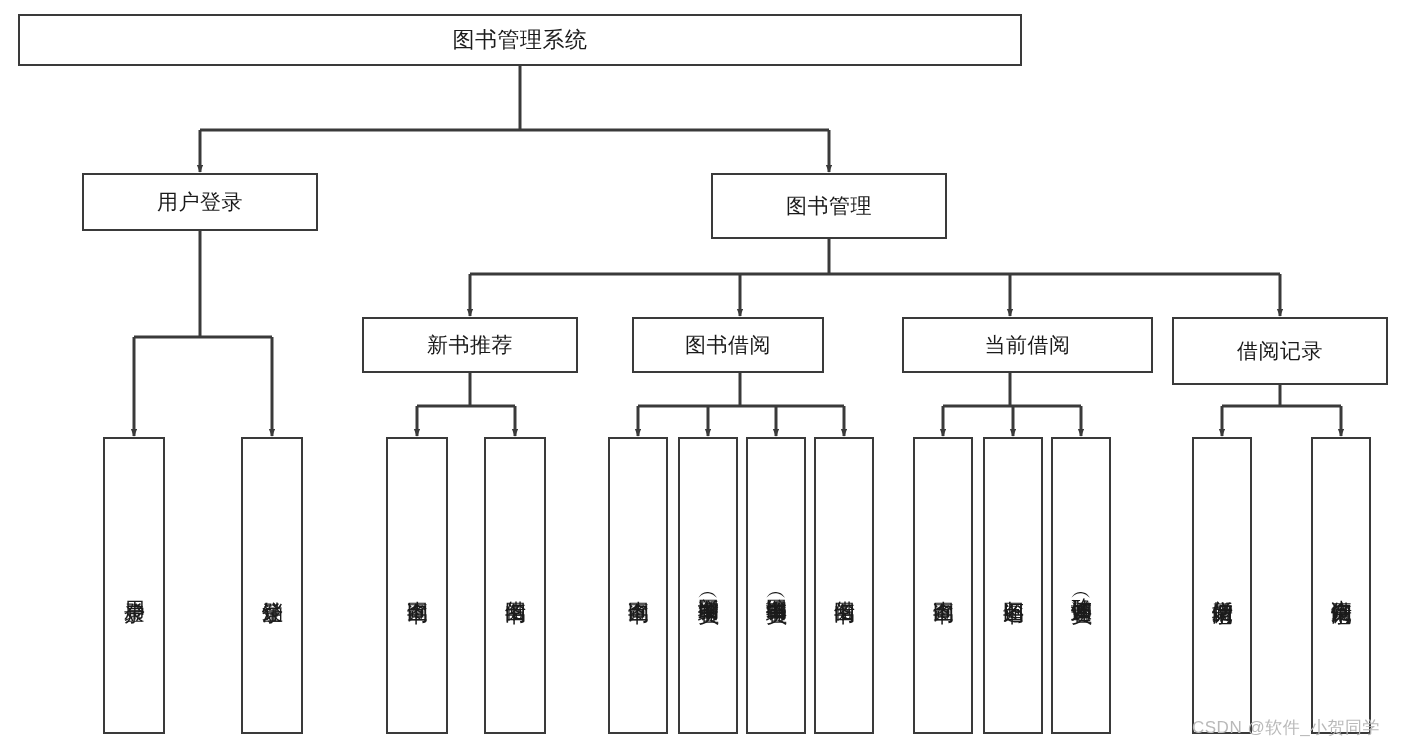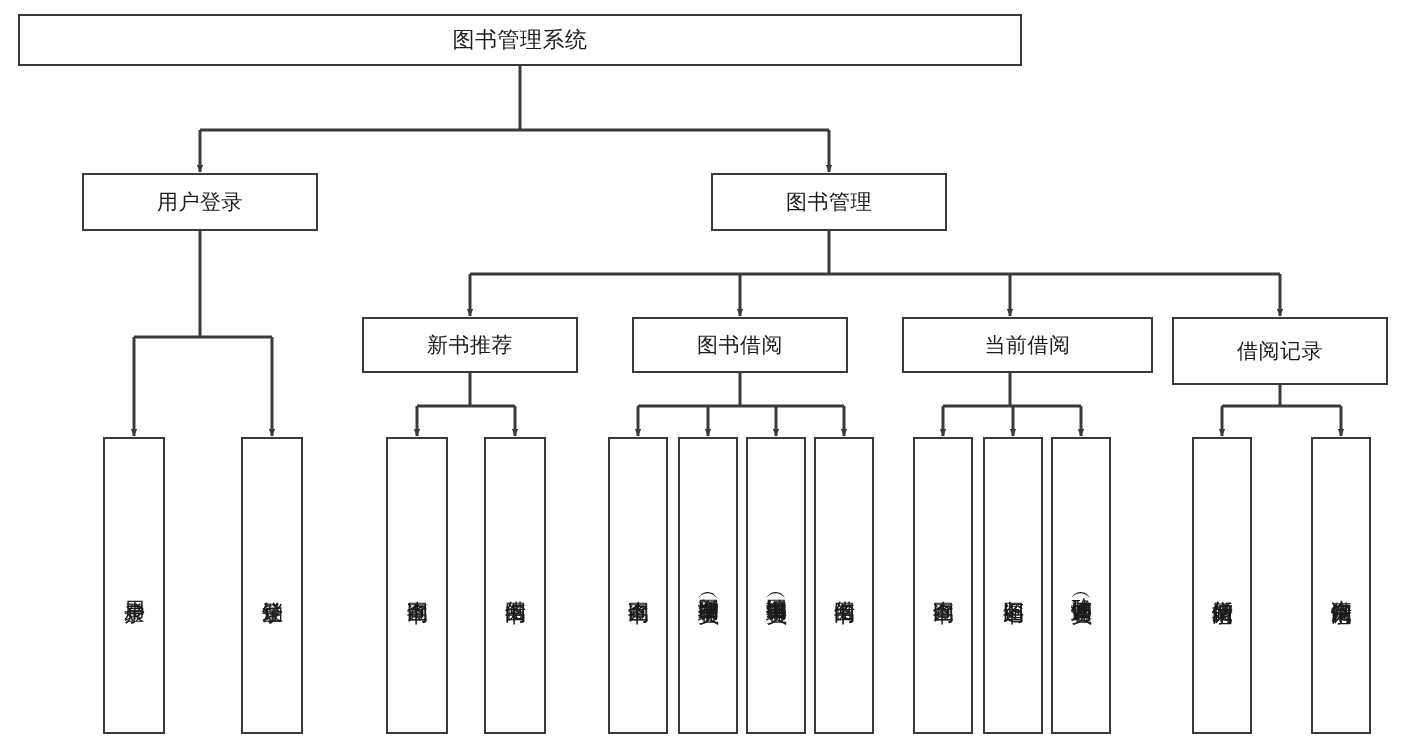--- a/index.html
+++ b/index.html
@@ -108,27 +108,27 @@
       <line x1="1222" y1="406" x2="1222" y2="436" stroke="#3a3a3a" stroke-width="3" marker-end="url(#arrow)"></line>
       <line x1="1341" y1="406" x2="1341" y2="436" stroke="#3a3a3a" stroke-width="3" marker-end="url(#arrow)"></line>
     </svg>
   <div id="node-layer">
       <div class="node horizontal root" style="left: 18px; top: 14px; width: 1004px; height: 52px;">
         <span class="label">图书管理系统</span>
       </div>
       <div class="node horizontal" style="left: 82px; top: 173px; width: 236px; height: 58px;">
         <span class="label">用户登录</span>
       </div>
-      <div class="node horizontal" style="left: 711px; top: 173px; width: 236px; height: 58px;">
+      <div class="node horizontal" style="left: 711px; top: 173px; width: 236px; height: 66px;">
         <span class="label">图书管理</span>
       </div>
       <div class="node horizontal" style="left: 362px; top: 317px; width: 216px; height: 56px; justify-content: center;">
         <span class="label">新书推荐</span>
       </div>
-      <div class="node horizontal" style="left: 632px; top: 317px; width: 216px; height: 56px;">
+      <div class="node horizontal" style="left: 632px; top: 317px; width: 192px; height: 56px;">
         <span class="label">图书借阅</span>
       </div>
       <div class="node horizontal" style="left: 902px; top: 317px; width: 251px; height: 56px;">
         <span class="label">当前借阅</span>
       </div>
       <div class="node horizontal" style="left: 1172px; top: 317px; width: 216px; height: 68px;">
         <span class="label">借阅记录</span>
       </div>
       <div class="node vertical" style="left: 103px; top: 437px; width: 62px; height: 297px;">
         <span class="label">用户登录</span>
@@ -163,13 +163,14 @@
       <div class="node vertical" style="left: 1051px; top: 437px; width: 60px; height: 297px;">
         <span class="label">确认归还（管理员）</span>
       </div>
       <div class="node vertical" style="left: 1192px; top: 437px; width: 60px; height: 297px;">
         <span class="label">新增借阅记录</span>
       </div>
       <div class="node vertical" style="left: 1311px; top: 437px; width: 60px; height: 297px;">
         <span class="label">查询借阅记录</span>
       </div>
     </div>
+  <div class="watermark" style="left: 1192px; top: 716px;">CSDN @软件_小贺同学</div>
 </div>
 
 </body></html>

